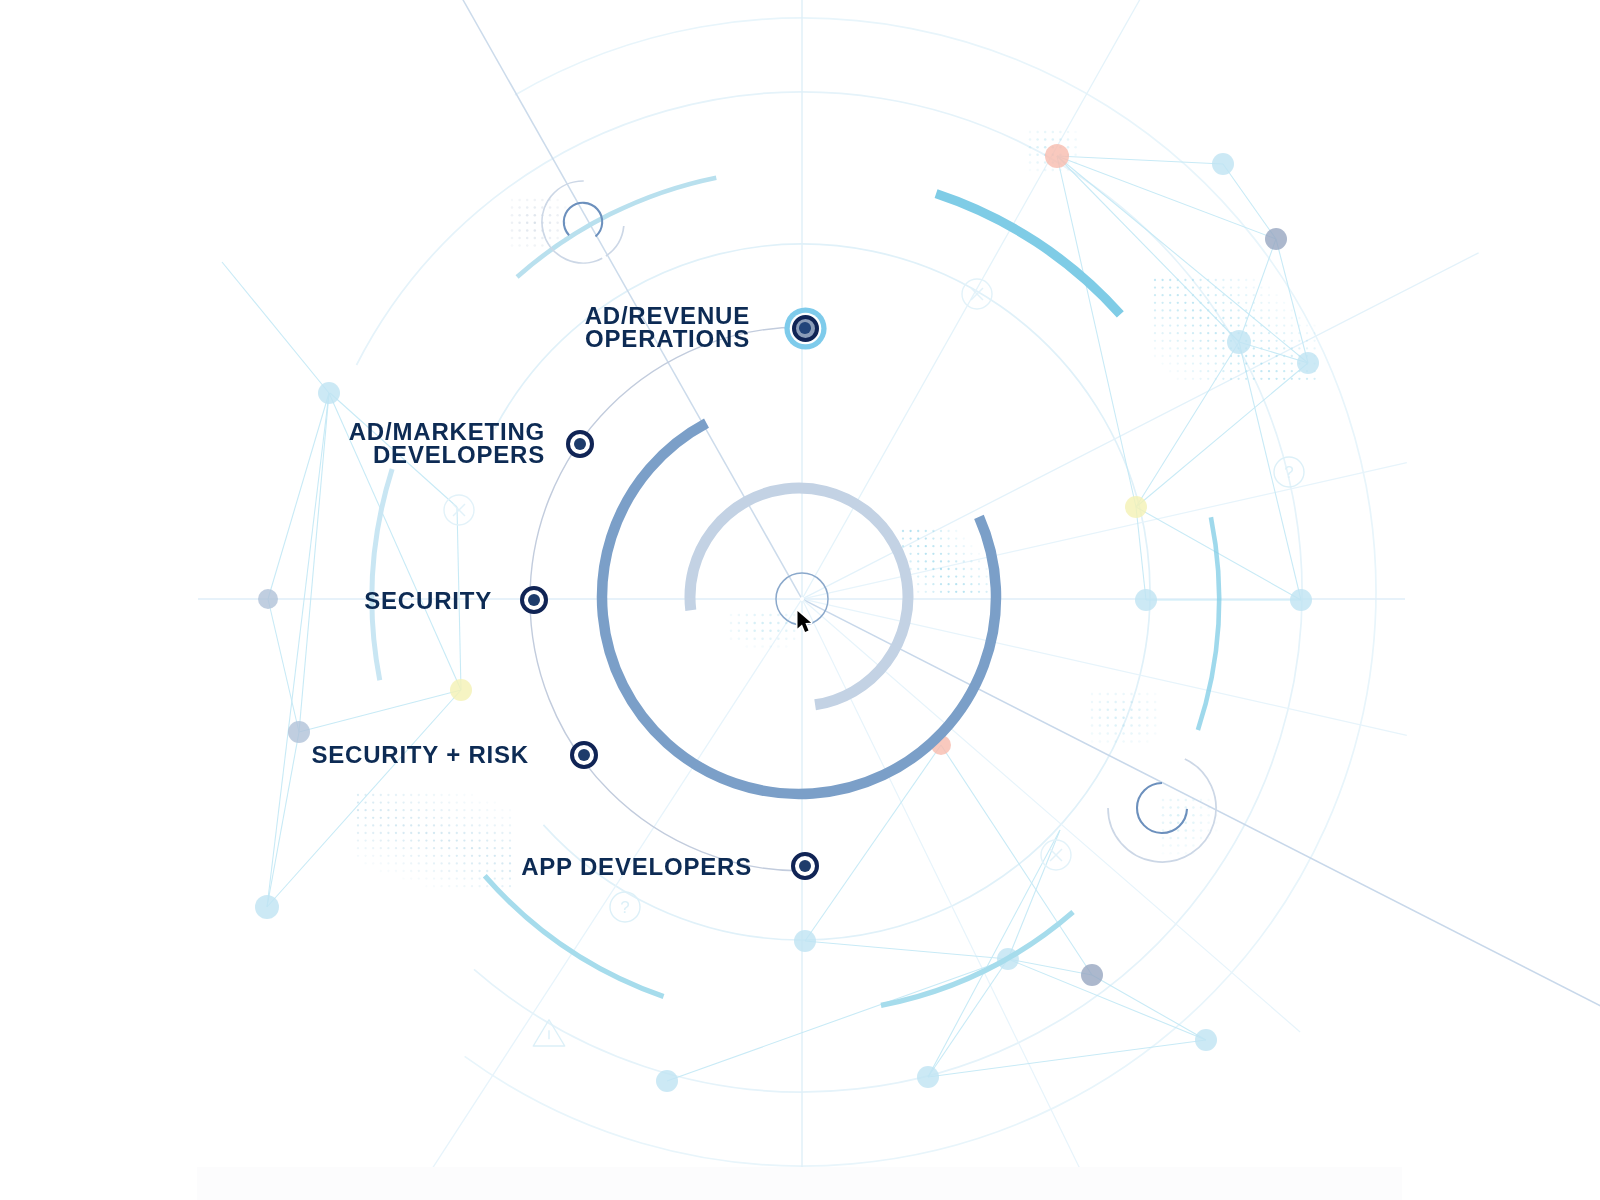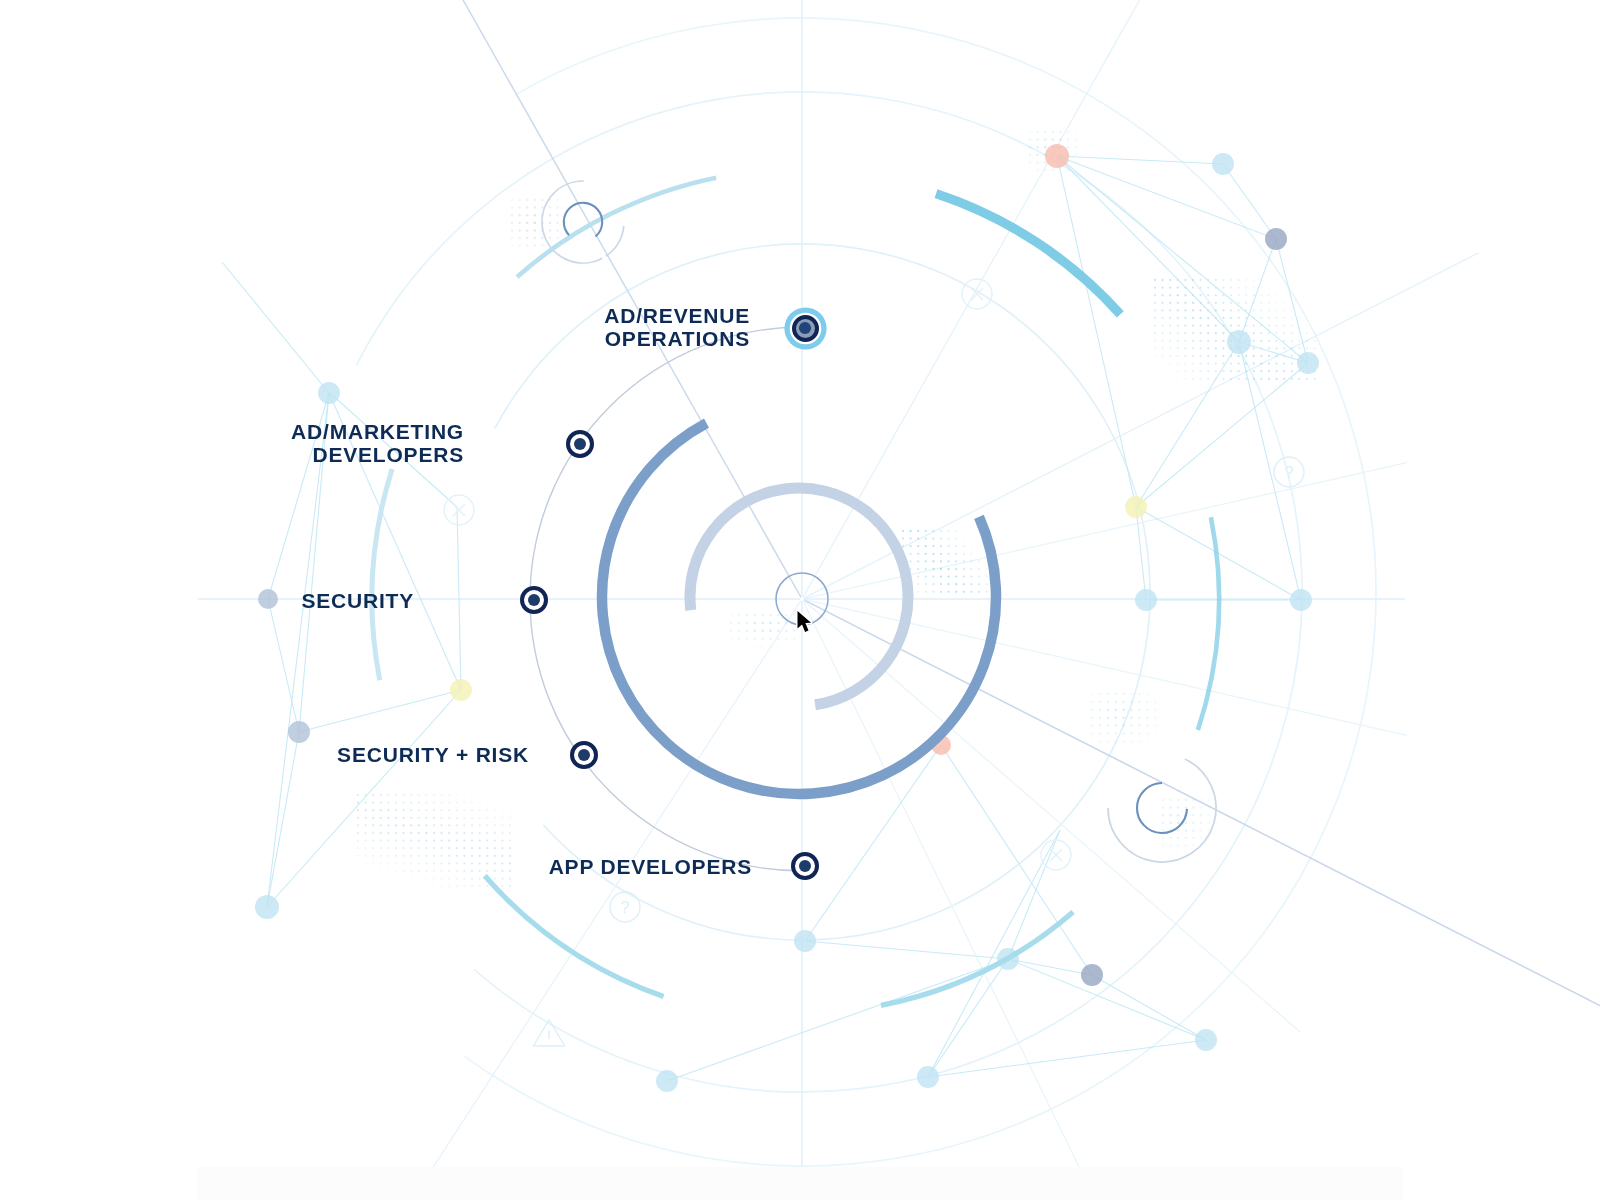--- a/index.html
+++ b/index.html
@@ -1,20 +1,20 @@
 <!DOCTYPE html>
 <html><head>
 <meta charset="utf-8">
 <style>
   html,body{margin:0;padding:0;width:1600px;height:1200px;overflow:hidden;background:#fff;
     font-family:"Liberation Sans",sans-serif;}
   #stage{position:relative;width:1600px;height:1200px;background:#fff;}
   svg.layer{position:absolute;left:0;top:0;width:1600px;height:1200px;}
   svg.cursor{position:absolute;}
-  .mlabel{position:absolute;font-weight:bold;font-size:21px;letter-spacing:0.8px;line-height:23px;
+  .mlabel{position:absolute;font-weight:bold;font-size:24px;letter-spacing:0.8px;line-height:23px;
     color:#0d2b54;text-align:right;white-space:nowrap;user-select:none;transform:translateY(-50%);}
   .marker{position:absolute;width:28px;height:28px;margin:-14px 0 0 -14px;border-radius:50%;
     border:4.5px solid #102455;background:#fff;box-sizing:border-box;}
   .marker::after{content:"";position:absolute;left:50%;top:50%;width:12px;height:12px;
     margin:-6px 0 0 -6px;border-radius:50%;background:#1e3c6b;}
   .marker.sel{width:27px;height:27px;margin:-13.5px 0 0 -13.5px;border:4px solid #102455;
     background:#8b9cb8;box-shadow:0 0 0 2.3px #fff, 0 0 0 7.6px #7ecbeb;}
   .marker.sel::after{width:11.7px;height:11.7px;margin:-5.85px 0 0 -5.85px;background:#22447a;}
 </style>
 </head>
@@ -1032,21 +1032,21 @@
   <line x1="549" y1="1030.25" x2="549" y2="1039.25"></line>
 </g>
 <rect x="197" y="1167" width="1205" height="33" fill="#fcfcfd"></rect>
 </svg>
 <div class="marker sel" style="left:805px;top:328px"></div>
 <div class="marker" style="left:580px;top:444px"></div>
 <div class="marker" style="left:534px;top:600px"></div>
 <div class="marker" style="left:584px;top:755px"></div>
 <div class="marker" style="left:805px;top:866px"></div>
 <div class="mlabel" style="right:850px;top:327px"><span class="l1">AD/REVENUE</span><br><span class="l2">OPERATIONS</span></div>
-<div class="mlabel" style="right:1136px;top:443px"><span class="l1">AD/MARKETING</span><br><span class="l2">DEVELOPERS</span></div>
-<div class="mlabel" style="right:1186px;top:600px"><span class="l1">SECURITY</span></div>
+<div class="mlabel" style="right:1055px;top:443px"><span class="l1">AD/MARKETING</span><br><span class="l2">DEVELOPERS</span></div>
+<div class="mlabel" style="right:1108px;top:600px"><span class="l1">SECURITY</span></div>
 <div class="mlabel" style="right:1071px;top:754px"><span class="l1">SECURITY + RISK</span></div>
 <div class="mlabel" style="right:848px;top:866px"><span class="l1">APP DEVELOPERS</span></div>
 <svg class="cursor" width="20" height="28" viewBox="0 0 20 28" style="left:796px;top:610px">
  <path d="M 1.5 1 L 1.5 18.6 L 6.0 14.4 L 9.1 21.9 L 12.5 20.4 L 9.4 13.1 L 15.1 12.8 Z" fill="none" stroke="#ffffff" stroke-width="2.8" stroke-linejoin="round"></path>
  <path d="M 1.5 1 L 1.5 18.6 L 6.0 14.4 L 9.1 21.9 L 12.5 20.4 L 9.4 13.1 L 15.1 12.8 Z" fill="#000000"></path>
 </svg>
 </div>
 
 </body></html>

